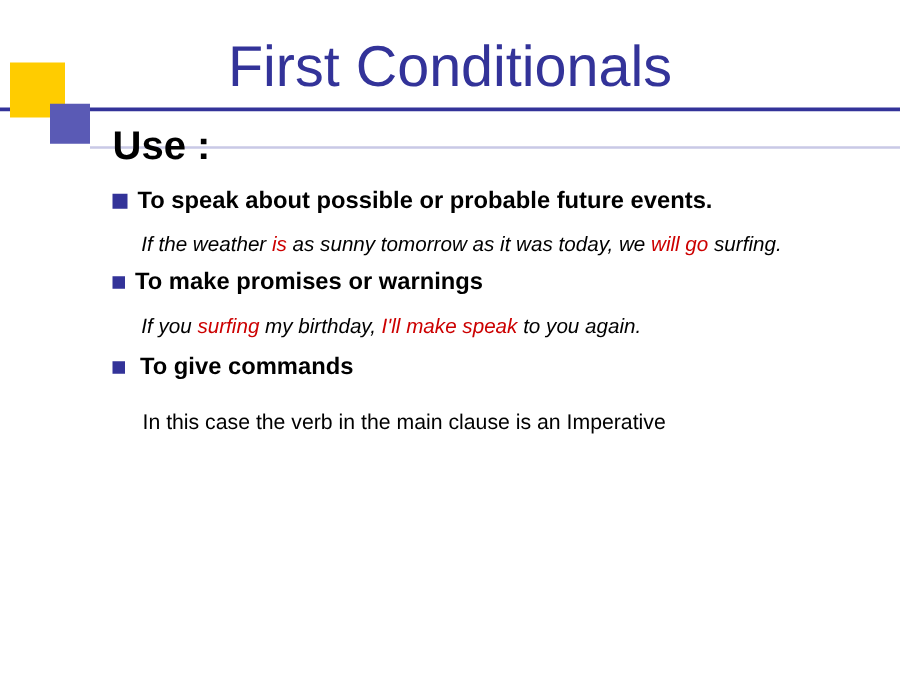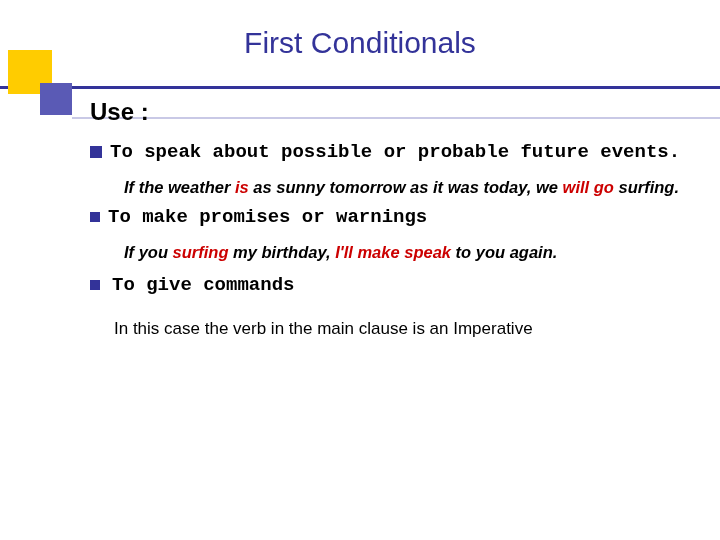--- a/index.html
+++ b/index.html
@@ -43,42 +43,41 @@
     height: 2px;
     background: #c9c9e6;
   }
   .slide-title {
     position: absolute;
     top: 26px;
     left: 0;
     width: 100%;
     text-align: center;
     font-family: "Comic Sans MS", "Comic Sans", cursive, sans-serif;
-    font-size: 30px;
+    font-size: 46px;
     color: #333399;
     font-weight: 400;
   }
   .content {
     position: absolute;
     top: 98px;
     left: 90px;
     right: 30px;
   }
   .use-label {
     font-family: "Comic Sans MS", cursive, sans-serif;
-    font-size: 24px;
+    font-size: 32px;
     color: #000;
     font-weight: 700;
     margin-bottom: 14px;
   }
   .bullet-row {
     display: flex;
     align-items: flex-start;
     margin-top: 6px;
-    font-family: Liberation Mono, monospace;
   }
   .sq-bullet {
     width: 12px;
     height: 12px;
     background: #333399;
     flex: 0 0 12px;
     margin-top: 6px;
     margin-right: 8px;
   }
   .sq-bullet.sm {
@@ -87,24 +86,24 @@
     flex: 0 0 10px;
     margin-top: 7px;
   }
   .point-text {
     font-size: 19px;
     font-weight: 700;
     color: #000;
     line-height: 1.3;
   }
   .example {
-    margin-left: 34px;
+    margin-left: 23px;
     margin-top: 12px;
     font-size: 16.5px;
-    font-weight: 700;
+    font-weight: 400;
     font-style: italic;
     color: #000;
     line-height: 1.25;
   }
   .hl { color: #cc0000; font-style: italic; }
   .note {
     margin-left: 24px;
     margin-top: 22px;
     font-family: "Comic Sans MS", cursive, sans-serif;
     font-size: 17px;

